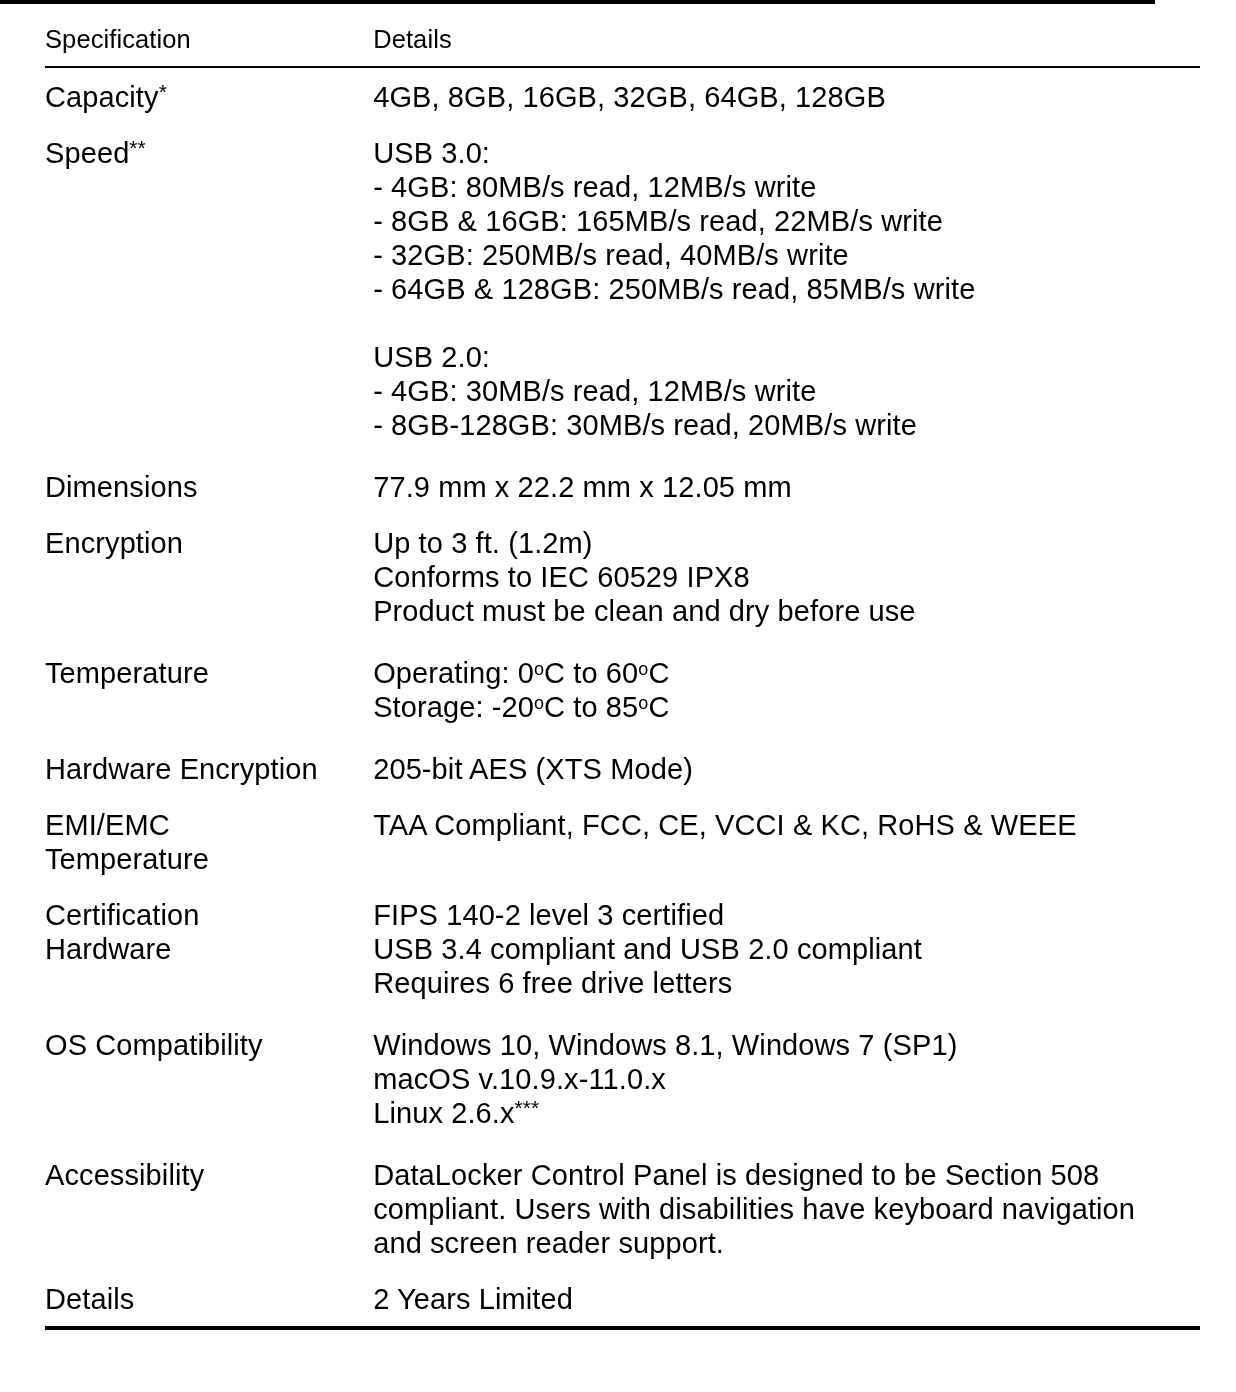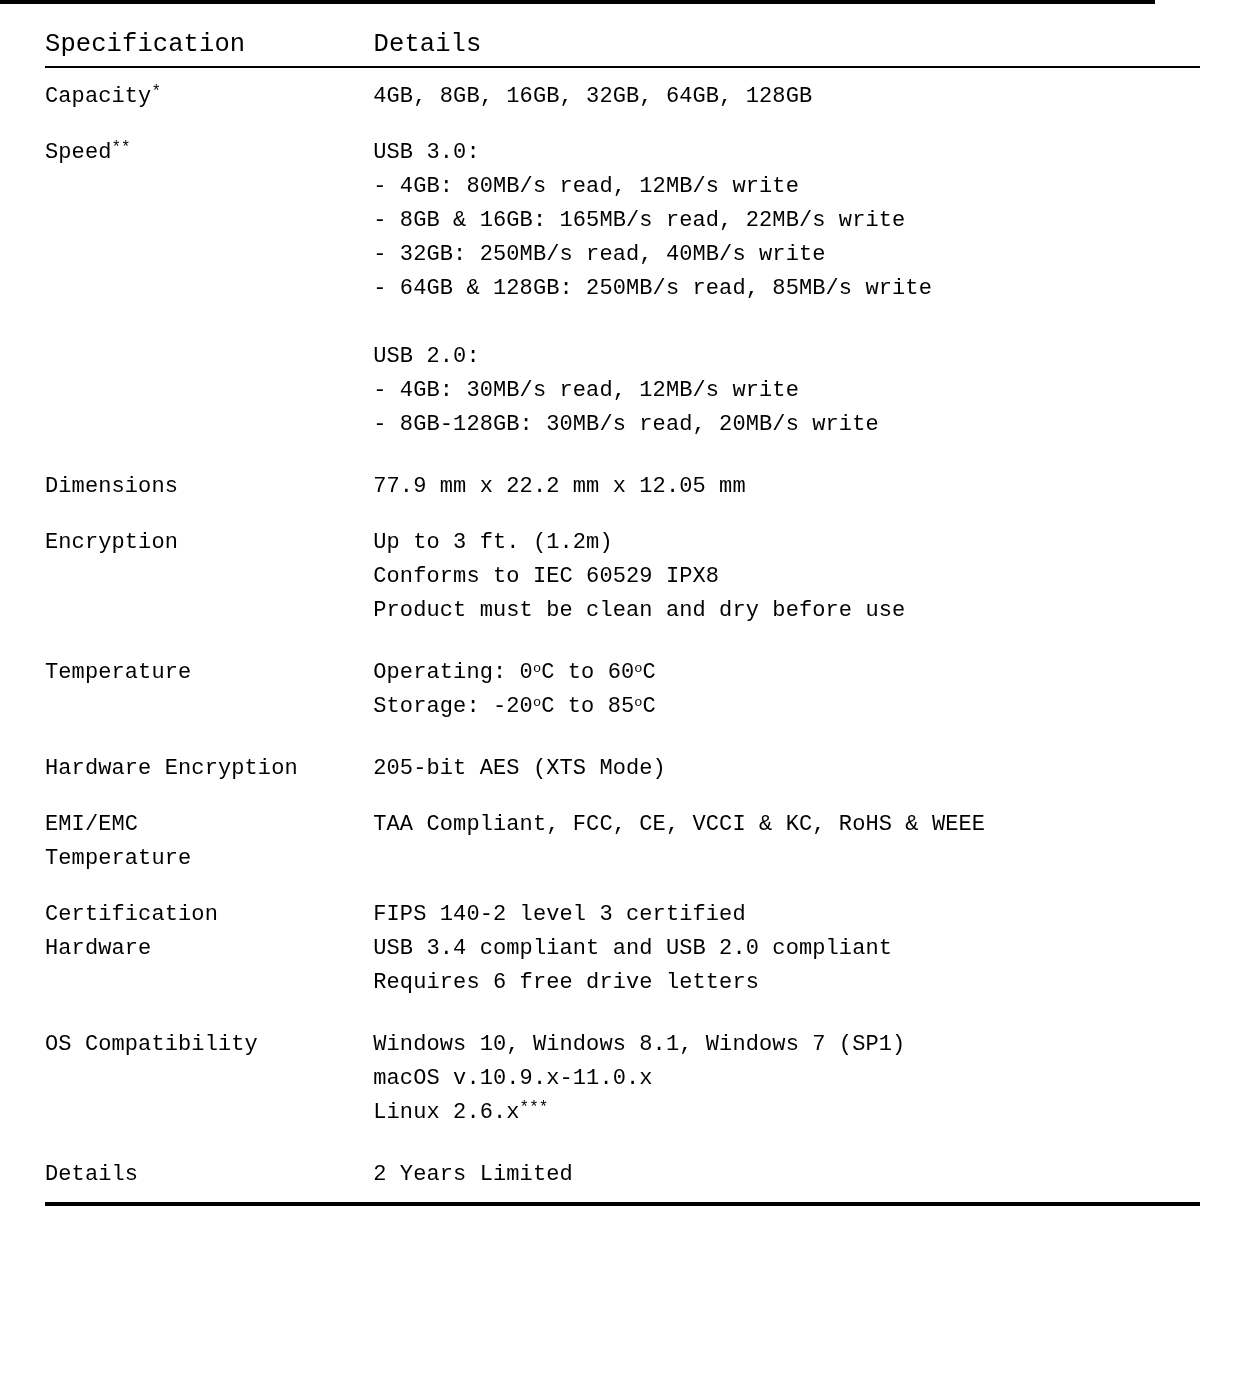--- a/index.html
+++ b/index.html
@@ -16,44 +16,43 @@
     position: relative;
     width: 1236px;
     height: 1392px;
     background: #ffffff;
     overflow: hidden;
     box-sizing: border-box;
   }
   .spec-table {
     position: absolute;
     left: 45px;
-    top: 18px;
+    top: 12px;
     width: 1155px;
     border-collapse: collapse;
-    font-family: Liberation Mono, monospace;
   }
   .rule-top {
     height: 4px;
     background: #000000;
     width: 1155px;
   }
   .rule-head {
     height: 2px;
     background: #000000;
     width: 1155px;
   }
   .rule-bottom {
     height: 4px;
     background: #000000;
     width: 1155px;
   }
   .spec-table td {
     padding: 0;
     vertical-align: top;
-    font-size: 22px;
+    font-size: 29px;
     line-height: 34px;
     letter-spacing: 0.1px;
   }
   .col-spec {
     width: 320px;
     padding-right: 10px !important;
   }
   .col-detail {
     width: 835px;
   }
@@ -204,20 +203,28 @@
               <span class="label-line">OS Compatibility</span>
             </td>
             <td class="col-detail">
               <span class="detail-line">Windows 10, Windows 8.1, Windows 7 (SP1)</span>
               <span class="detail-line">macOS v.10.9.x-11.0.x</span>
               <span class="detail-line">Linux 2.6.x<sup class="ast">***</sup></span>
             </td>
           </tr>
           <tr class="data-row tight">
             <td class="col-spec">
+              <span class="label-line">Accessibility</span>
+            </td>
+            <td class="col-detail">
+              <span class="detail-line wrap-text">DataLocker Control Panel is designed to be Section 508 compliant. Users with disabilities have keyboard navigation and screen reader support.</span>
+            </td>
+          </tr>
+          <tr class="data-row tight">
+            <td class="col-spec">
               <span class="label-line">Details</span>
             </td>
             <td class="col-detail">
               <span class="detail-line">2 Years Limited</span>
             </td>
           </tr>
         </tbody>
       </table>
       <div class="rule-bottom"></div>
     </div>

